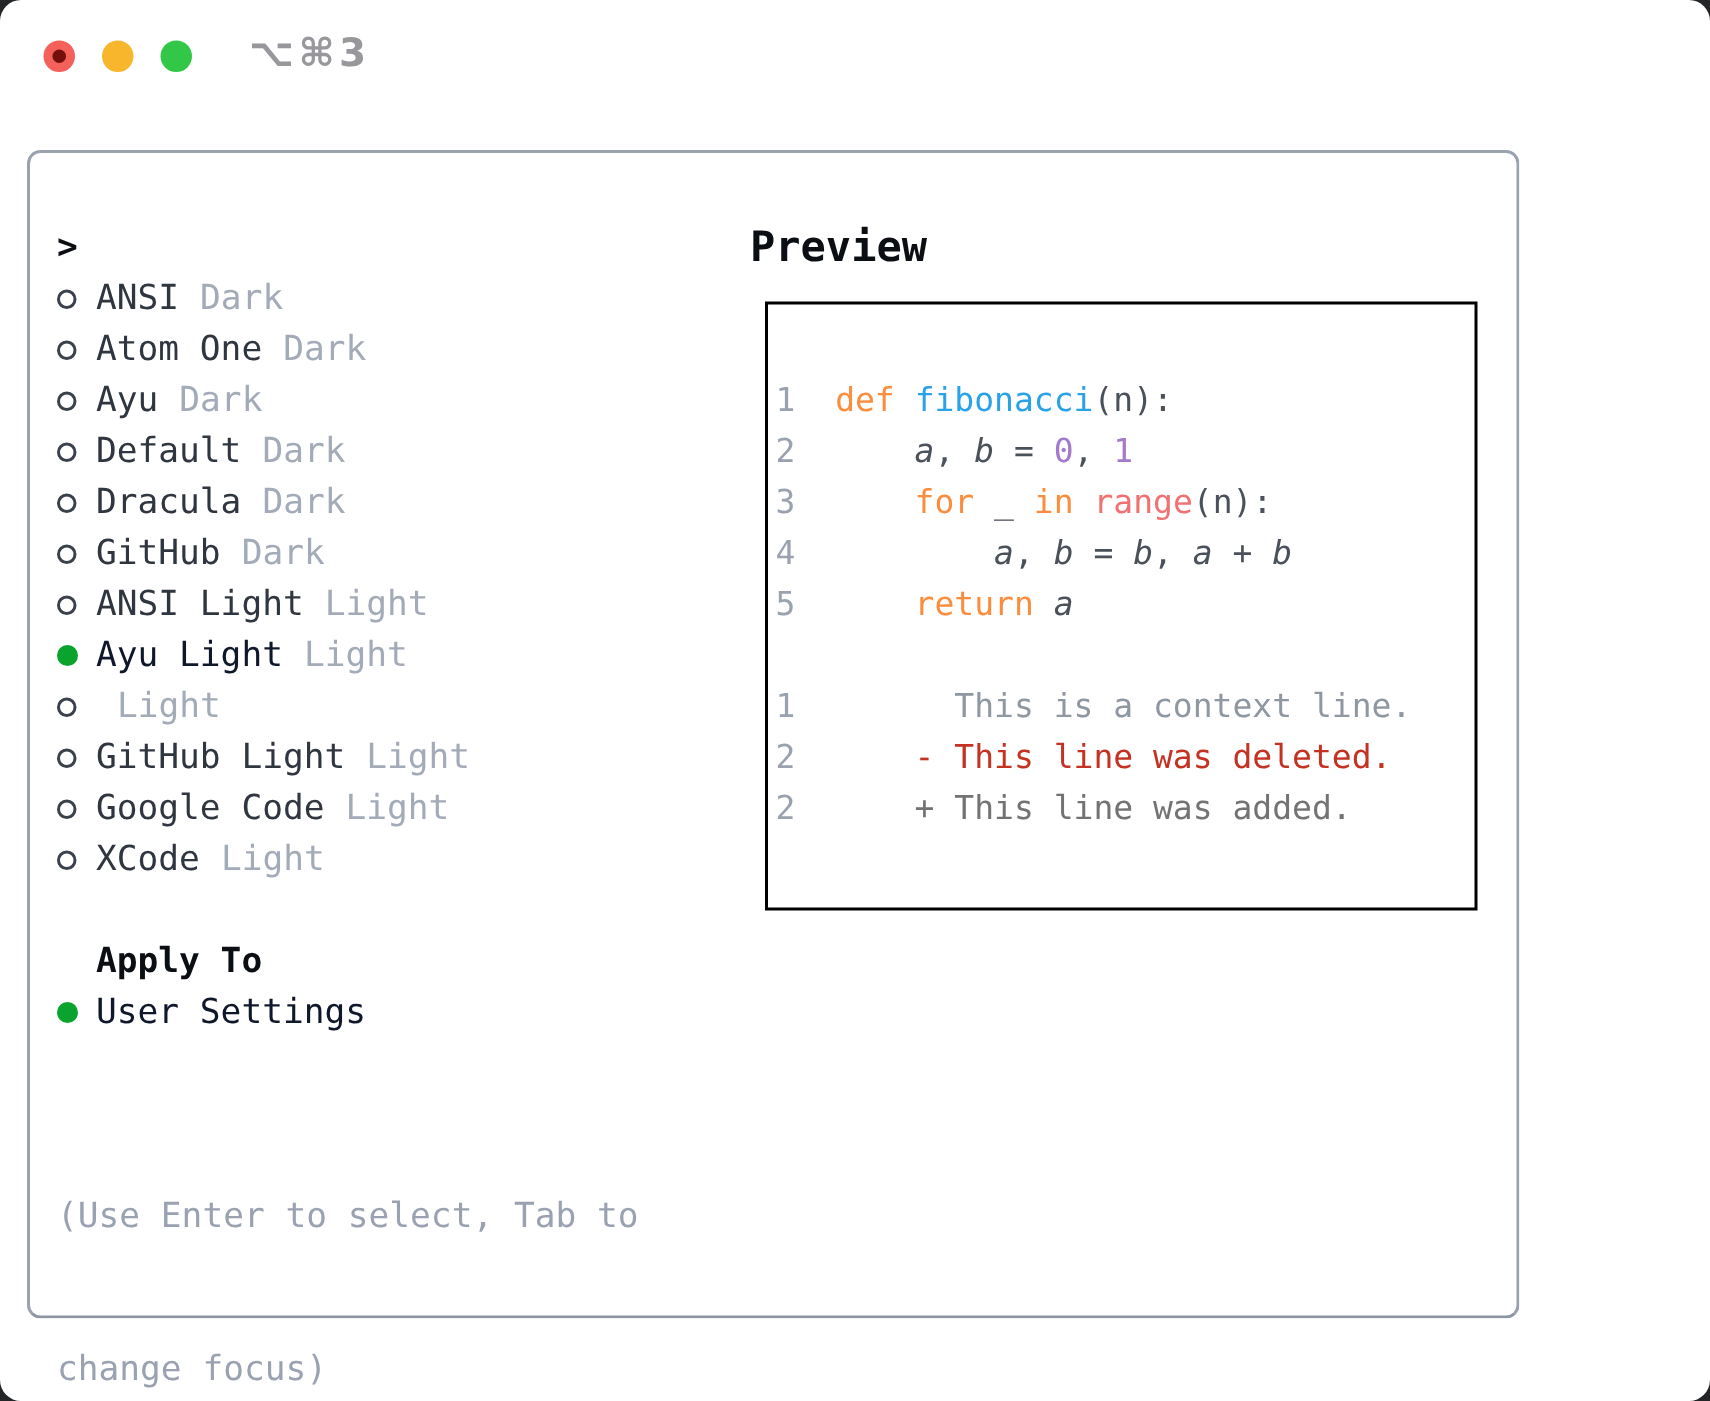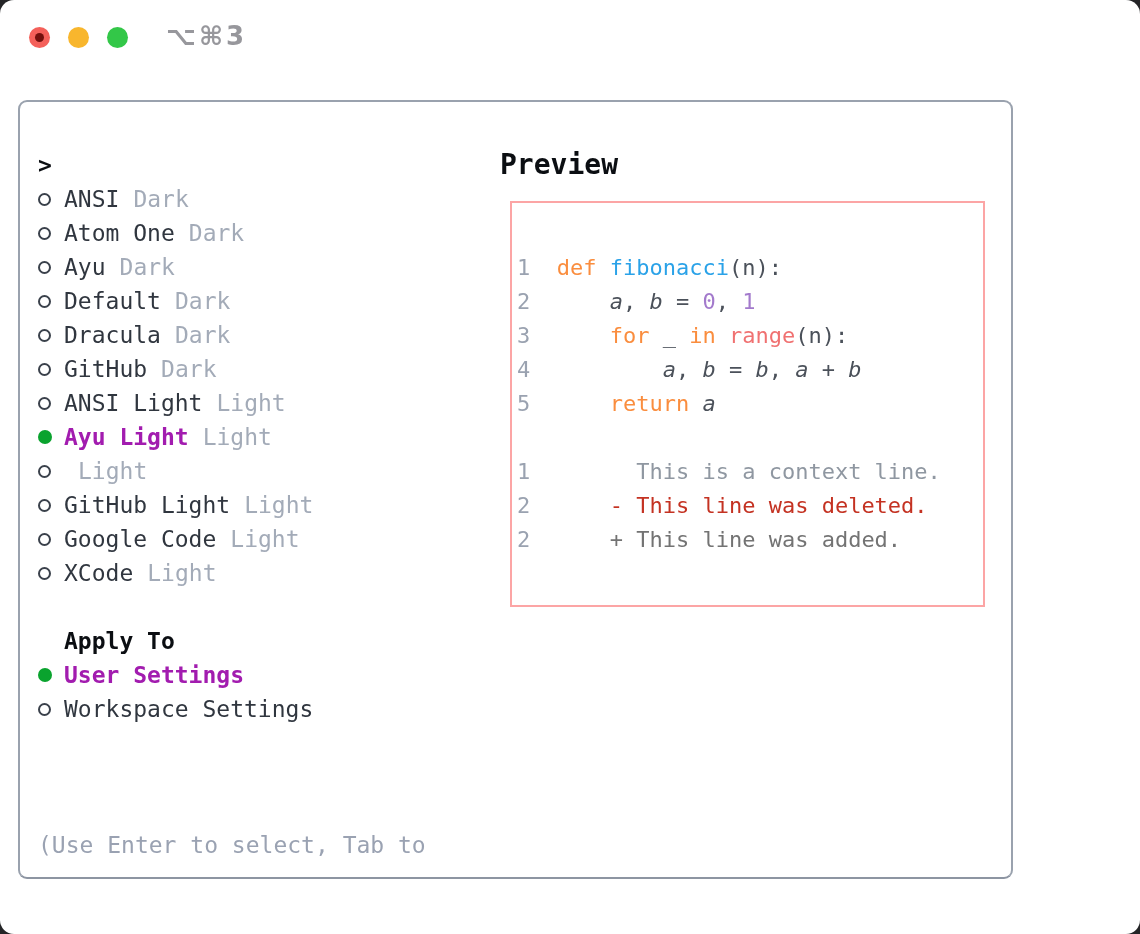--- a/index.html
+++ b/index.html
@@ -30,32 +30,32 @@
     position:absolute;left:18px;top:46px;
     font-size:23px;line-height:34px;color:#30363f;
   }
   .row{display:flex;align-items:center;height:34px;white-space:pre;}
   .marker{flex:0 0 26px;width:26px;display:flex;align-items:center;}
   .prompt{font-weight:bold;color:#0b0e12;}
   .header-text{font-weight:bold;color:#0b0e12;}
   .ring{width:13px;height:13px;box-sizing:border-box;border:2px solid #3a414b;border-radius:50%;}
   .dot-sel{width:14px;height:14px;border-radius:50%;background:#0aa32e;}
   .name{color:#30363f;}
-  .row.selected .name{color:#a21caf;font-weight:bold;}
+  .row.selected .name{color:#0f172a;}
   .tag{color:#a3abb8;margin-left:14px;text-align:right;}
   .spacer{height:34px;}
   .help{color:#9aa2b2;font-size:23px;line-height:34px;white-space:pre;}
   
   .preview-title{
     position:absolute;left:480px;top:46px;height:34px;line-height:34px;
     font-size:28px;font-weight:bold;color:#0b0e12;
   }
   .preview-box{
     position:absolute;left:490px;top:99px;width:475px;height:406px;
-    box-sizing:border-box;border:2px solid #fca5a5;background:#fff;overflow:hidden;
+    box-sizing:border-box;border:2px solid #000000;background:#fff;overflow:hidden;
   }
   .code{margin:0;padding:48px 0 0 5px;font-size:22px;line-height:34px;}
   .code-line{height:34px;line-height:34px;white-space:pre;}
   .tok-num{color:#9aa2b0;}
   .tok-pln{color:#4b515a;}
   .tok-var{color:#4b515a;font-style:italic;}
   .tok-kw{color:#fa8d3e;}
   .tok-fn{color:#2aa2e8;}
   .tok-call{color:#f07171;}
   .tok-lit{color:#a37acc;}
@@ -146,24 +146,20 @@
       <div class="row spacer"></div>
 
       <div class="row">
         <span class="marker"></span>
         <span class="header-text">Apply To</span>
       </div>
       <div class="row selected">
         <span class="marker"><span class="dot-sel"></span></span>
         <span class="name">User Settings</span>
       </div>
-      <div class="row">
-        <span class="marker"><span class="ring"></span></span>
-        <span class="name">Workspace Settings</span>
-      </div>
 
       <div class="row spacer"></div>
 
       <div class="help">
         <div>(Use Enter to select, Tab to</div>
         <div>change focus)</div>
       </div>
     </div>
 
     <div class="preview-title">Preview</div>

